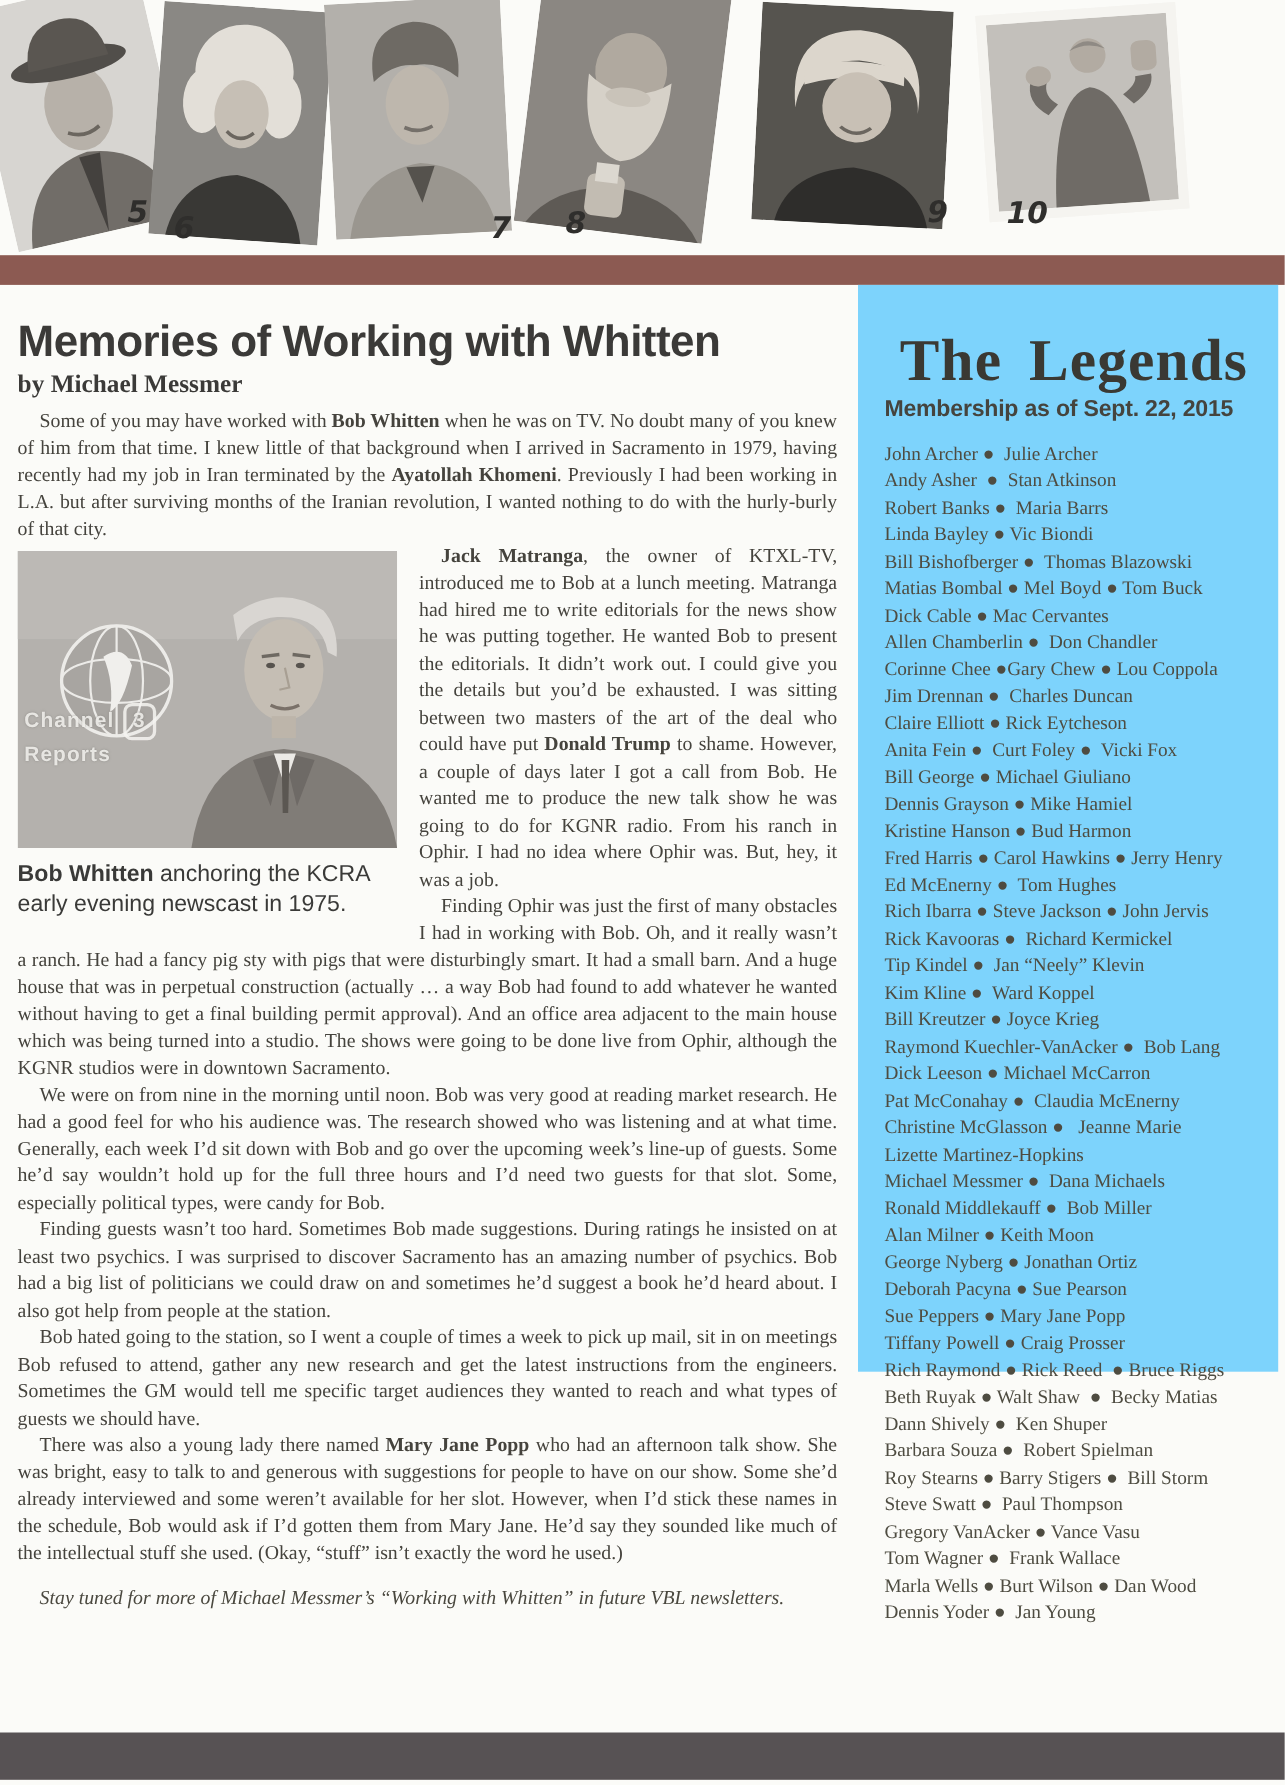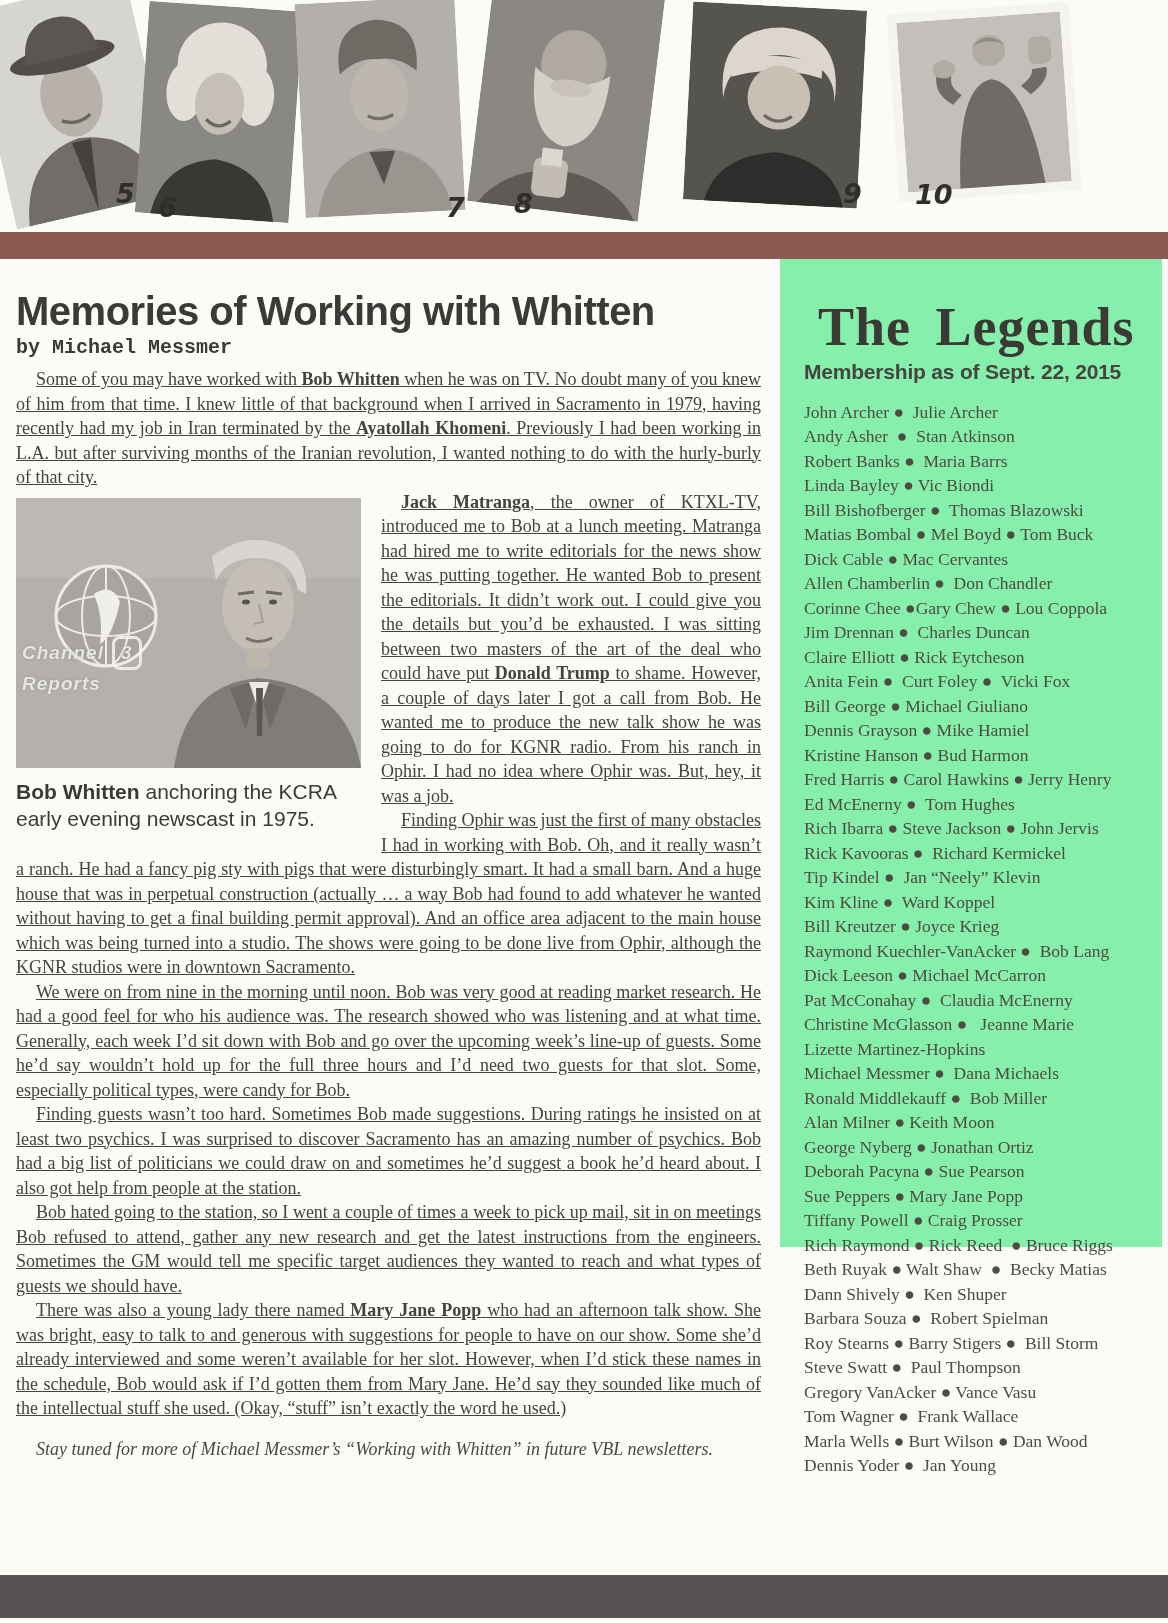--- a/index.html
+++ b/index.html
@@ -26,39 +26,39 @@
   .n8{left:514px;top:188px;}
   .n9{left:843px;top:178px;}
   .n10{left:915px;top:179px;text-align:right;}
 
   
   .maroon-bar{position:absolute;left:0;top:232px;width:1168px;height:27px;background:#8c5a52;}
   .bottom-bar{position:absolute;left:0;top:1575px;width:1168px;height:43px;background:#575254;}
 
   
   .sidebar{position:absolute;left:780px;top:259px;width:382px;height:988px;
-           background:#86efac;box-sizing:border-box;padding:40px 6px 0 24px;}
+           background:#7dd3fc;box-sizing:border-box;padding:40px 6px 0 24px;}
   .sb-title{font-family:"Liberation Serif",serif;font-weight:bold;font-size:54px;
             color:#3a3933;letter-spacing:1px;word-spacing:10px;margin-left:14px;line-height:1.05;}
   .sb-subtitle{font-family:"Liberation Sans",sans-serif;font-weight:bold;font-size:21px;
                letter-spacing:-0.2px;color:#45443e;margin-top:4px;}
   .members{margin-top:16px;font-size:17.5px;line-height:24.5px;color:#4e4c41;}
   .member-line{white-space:pre-wrap;}
 
   
   .article{position:absolute;left:16px;top:278px;width:745px;color:#45433d;}
   .title{margin:12px 0 0 0;font-family:"Liberation Sans",sans-serif;font-weight:bold;
          font-size:40px;color:#3b3a38;letter-spacing:-0.5px;line-height:1.05;}
-  .byline{font-family:Liberation Mono, monospace;font-size:20px;color:#3b3a38;
+  .byline{font-family:Liberation Serif, serif;font-size:23px;color:#3b3a38;
           margin:4px 0 8px 0;}
-  .article p{margin:0;font-size:18px;line-height:24.5px;text-align:justify;text-indent:20px;text-decoration:underline;}
+  .article p{margin:0;font-size:18px;line-height:24.5px;text-align:justify;text-indent:20px;}
   .b{font-weight:bold;}
   .art-photo{float:left;width:345px;margin:8px 20px 4px 0;position:relative;}
   .art-photo svg{display:block;width:345px;height:270px;}
-  .ch-overlay{position:absolute;left:6px;top:138px;font-style:italic;}
+  .ch-overlay{position:absolute;left:6px;top:138px;}
   .ch-line{display:block;font-family:"Liberation Sans",sans-serif;font-weight:bold;
            font-size:19px;letter-spacing:1px;color:rgba(246,245,241,0.85);
            text-shadow:0 0 2px rgba(110,108,104,0.6);line-height:1.5;}
   .ch3{display:inline-block;border:3px solid rgba(246,245,241,0.85);border-radius:8px;
        padding:0 6px;margin-left:8px;font-family:"Liberation Sans",sans-serif;
        font-weight:bold;font-size:19px;color:rgba(246,245,241,0.85);}
   .caption{margin-top:10px;font-family:"Liberation Sans",sans-serif;font-size:21px;
            line-height:1.3;color:#3a3a38;}
   .footer-note{font-style:italic;font-size:18px;line-height:24.5px;text-indent:20px;
                margin-top:16px;color:#4a483f;}

